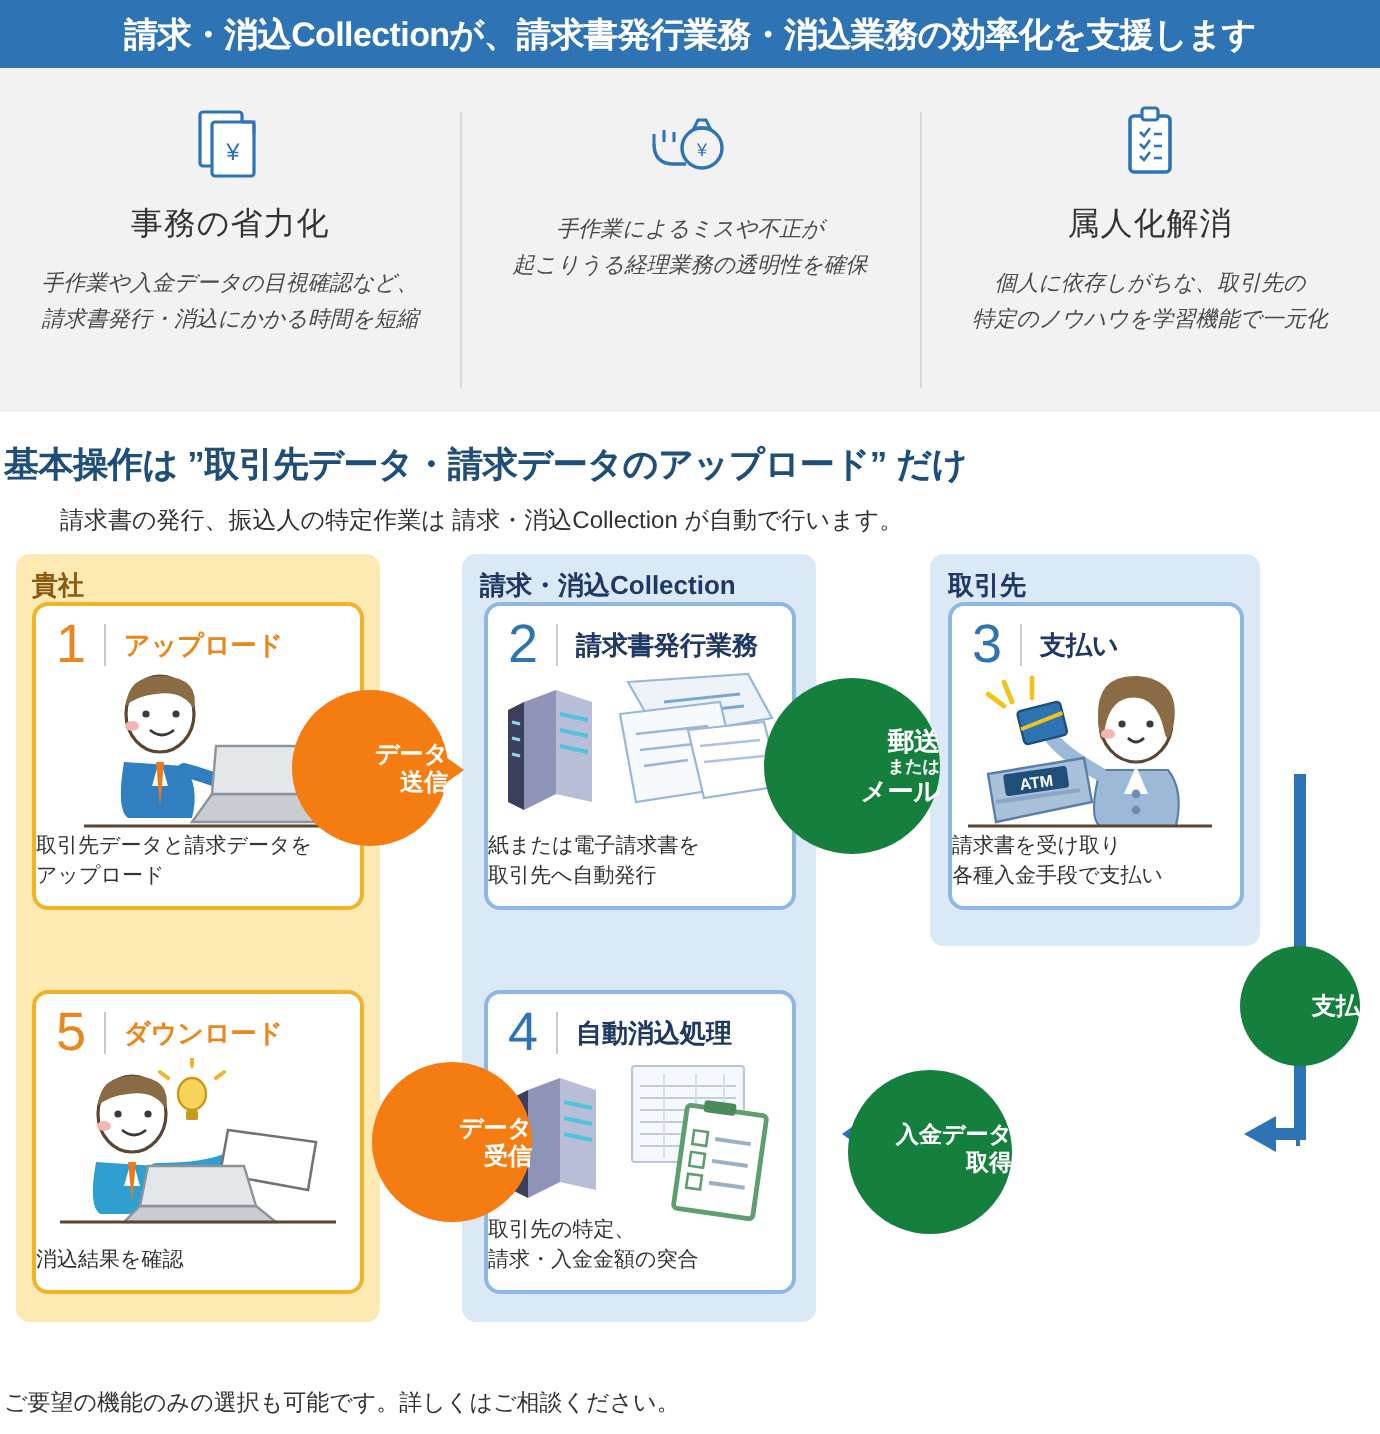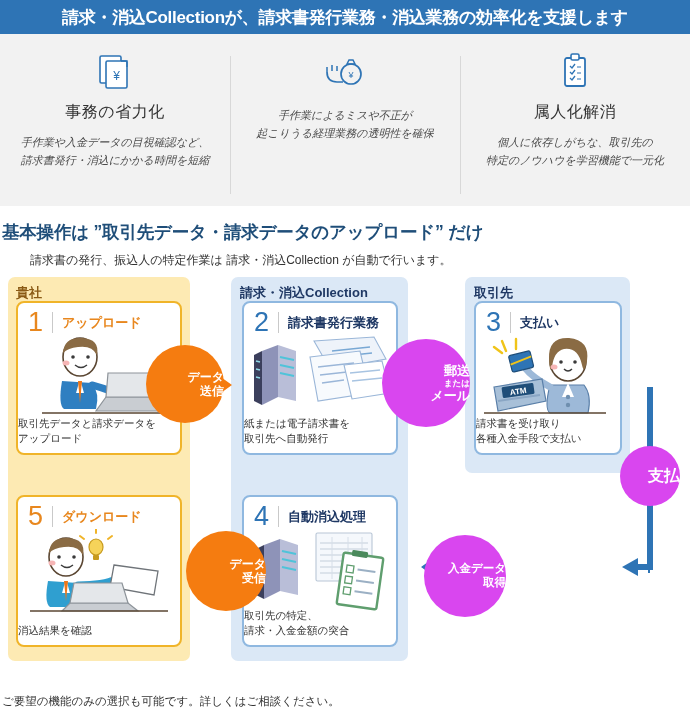--- a/index.html
+++ b/index.html
@@ -130,21 +130,21 @@
   .badge {
     position: absolute;
     border-radius: 50%;
     display: flex; flex-direction: column;
     align-items: flex-end; justify-content: center;
     color: #ffffff; font-weight: bold; line-height: 1.18;
     text-align: center;
     z-index: 6;
   }
   .badge-orange { background: #f57c10; }
-  .badge-blue   { background: #d946ef; }
+  .badge-blue   { background: #15803d; }
 
   
   .fin-box {
     position: absolute;
     left: 465px; top: 210px; width: 165px; height: 174px;
     background: #dbe8f6; border-radius: 7px;
   }
   .fin-title {
     position: absolute; left: 10px; top: 7px;
     font-size: 13px; font-weight: bold; color: #1f3864;
@@ -426,21 +426,21 @@
     <span>データ</span>
     <span>送信</span>
   </div>
 
   <div class="badge badge-blue" style="left:382px; top:62px; width:88px; height:88px; font-size:13px;">
     <span>郵送</span>
     <span style="font-size:8.5px;">または</span>
     <span>メール</span>
   </div>
 
-  <div class="badge badge-blue" style="left:620px; top:169px; width:60px; height:60px; font-size:16px;">
+  <div class="badge badge-blue" style="left:620px; top:196px; width:60px; height:60px; font-size:12px;">
     <span>支払</span>
   </div>
 
   <div class="badge badge-blue" style="left:424px; top:258px; width:82px; height:82px; font-size:11.5px;">
     <span>入金データ</span>
     <span>取得</span>
   </div>
 
   <div class="badge badge-orange" style="left:186px; top:254px; width:80px; height:80px; font-size:12px;">
     <span>データ</span>

